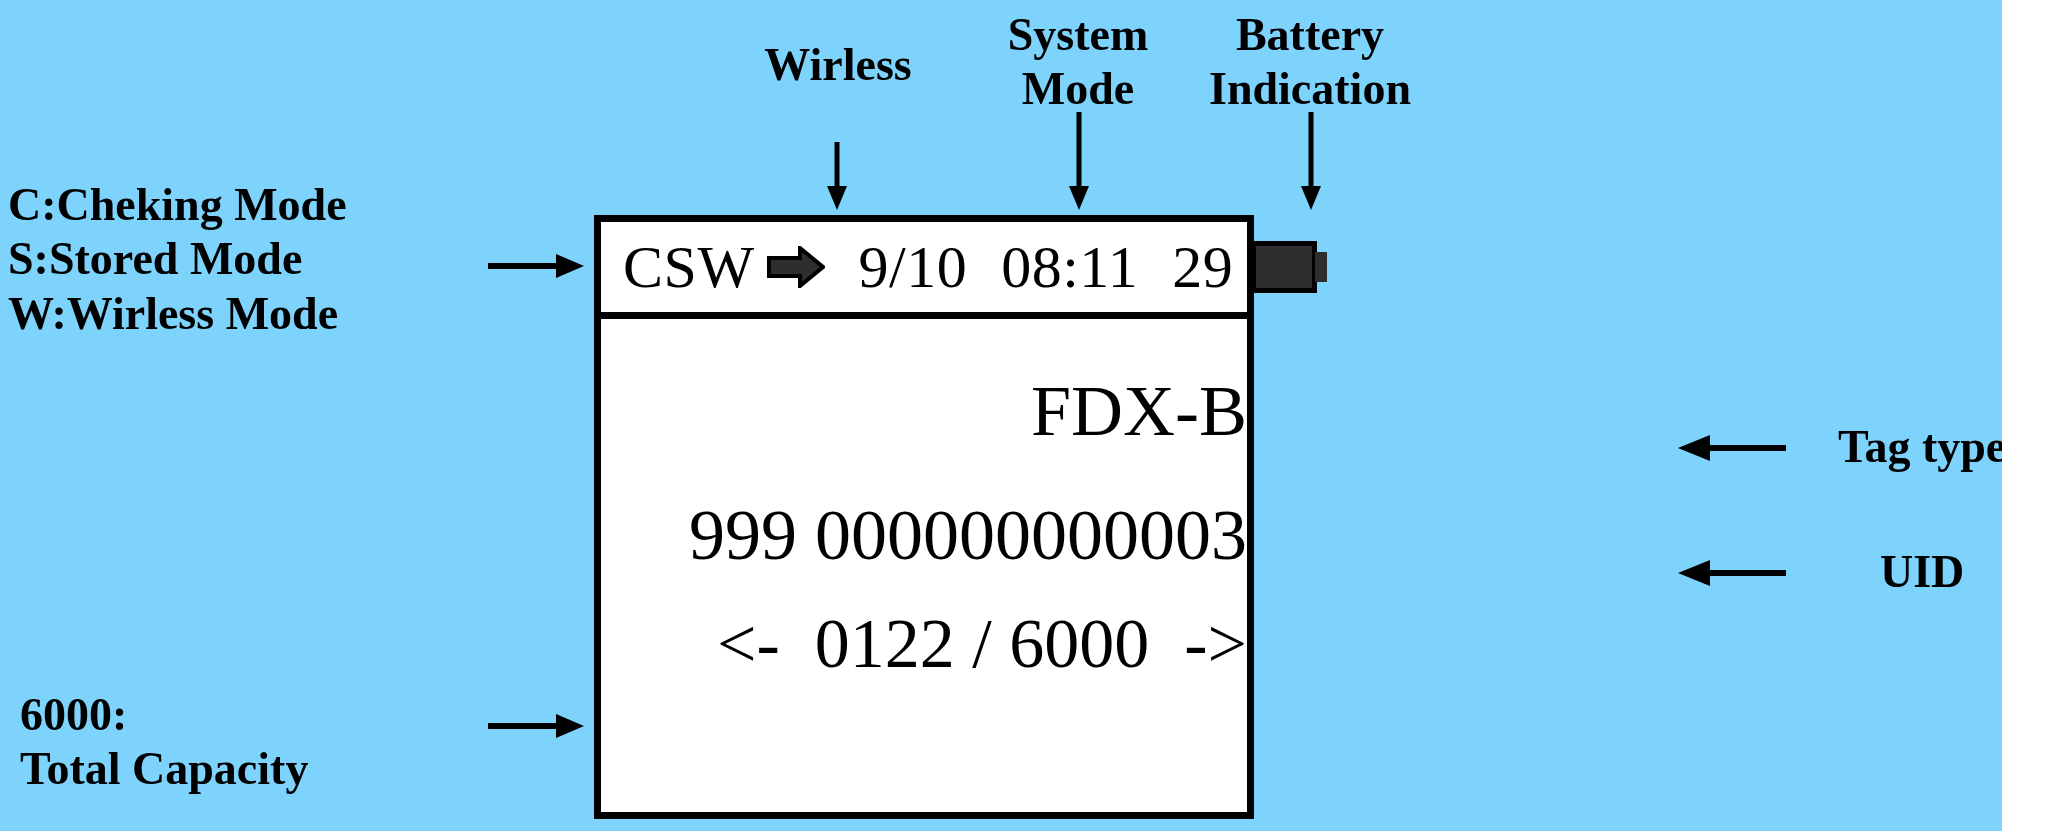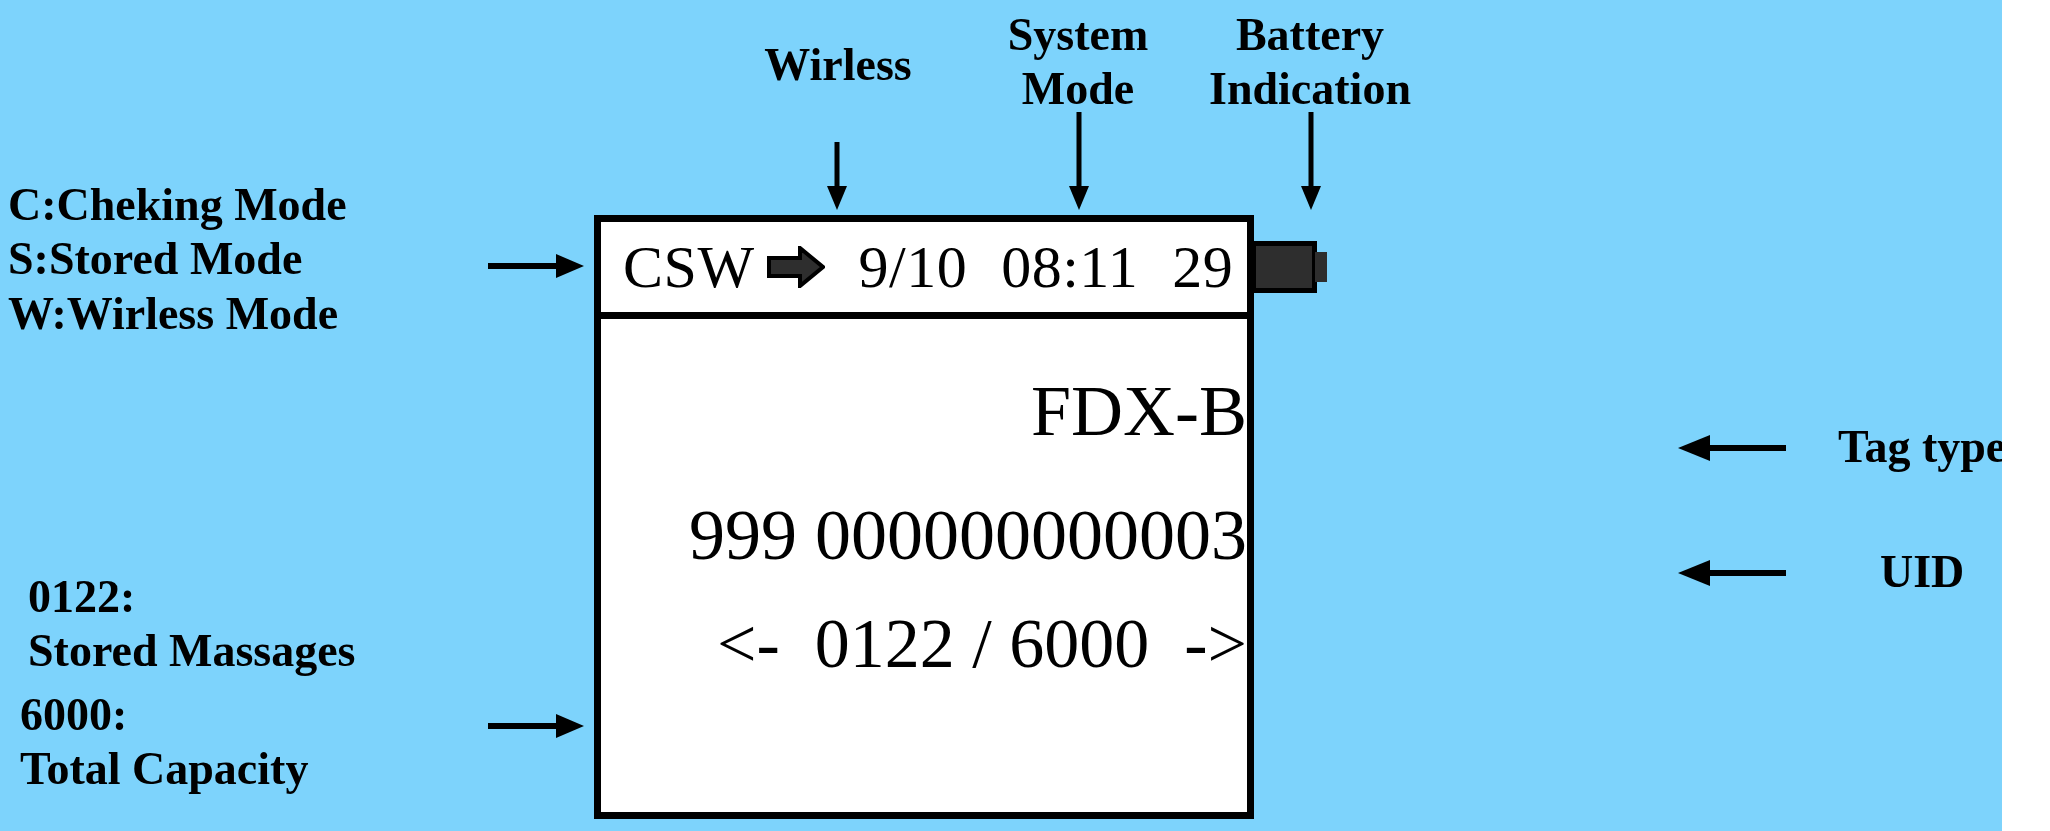--- a/index.html
+++ b/index.html
@@ -177,24 +177,20 @@
     <div>W:Wirless Mode</div>
   </div>
 
   <div class="arrow" style="left:488px; top:248px;">
     <svg width="96" height="36" viewBox="0 0 96 36" aria-hidden="true">
       <line x1="0" y1="18" x2="74" y2="18" stroke="#000" stroke-width="6"></line>
       <polygon points="96,18 68,6 68,30" fill="#000"></polygon>
     </svg>
   </div>
 
-  <div class="anno anno-lg" style="left:28px; top:570px;">
-    <div>0122:</div>
-    <div>Stored Massages</div>
-  </div>
 
   <div class="anno anno-lg" style="left:20px; top:688px;">
     <div>6000:</div>
     <div>Total Capacity</div>
   </div>
 
   <div class="arrow" style="left:488px; top:708px;">
     <svg width="96" height="36" viewBox="0 0 96 36" aria-hidden="true">
       <line x1="0" y1="18" x2="74" y2="18" stroke="#000" stroke-width="6"></line>
       <polygon points="96,18 68,6 68,30" fill="#000"></polygon>

